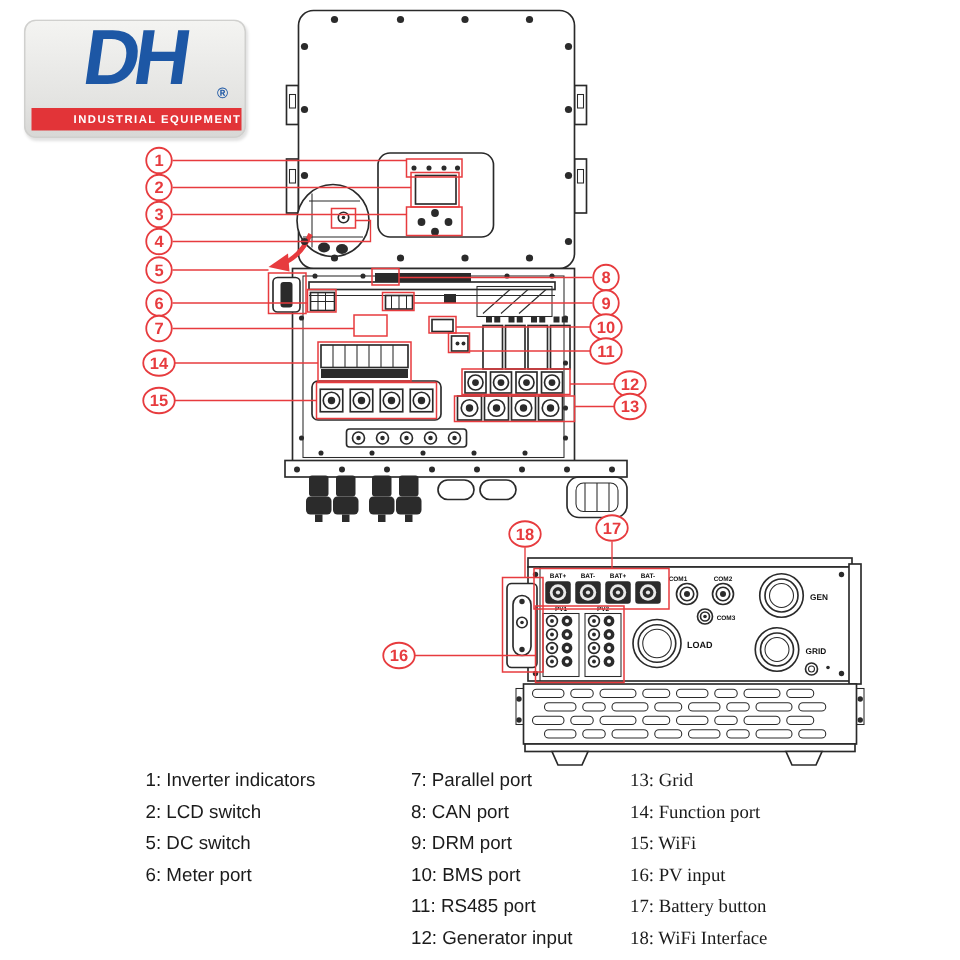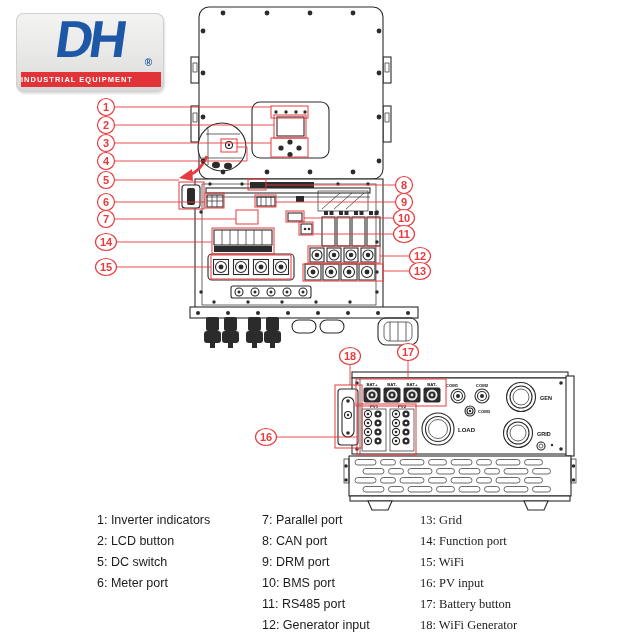--- a/index.html
+++ b/index.html
@@ -8,26 +8,26 @@
           font-family:"Liberation Sans",sans-serif;}
   
   .logo{position:absolute;left:16px;top:13px;width:148px;height:79px;border-radius:8px;
         background:linear-gradient(180deg,#f4f4f2 0%,#e3e3e1 70%,#d7d7d5 100%);
         box-shadow:inset 0 0 0 1px #d0d0ce, 1px 2px 2px rgba(0,0,0,.12);}
   .logo-mark{position:absolute;top:-4px;left:0;right:0;text-align:center;}
   .logo-dh{display:inline-block;font-weight:800;font-size:52px;letter-spacing:-4px;
            color:var(--logo-blue);transform:skewX(-8deg);}
   .logo-reg{position:absolute;right:12px;top:44px;font-size:10px;font-weight:bold;color:var(--logo-blue);}
   .logo-banner{position:absolute;left:5px;right:3px;bottom:5px;height:15px;background:var(--banner-red);
-           color:#fff;font-size:7.5px;font-weight:bold;letter-spacing:1px;text-align:left;line-height:16px;
+           color:#fff;font-size:7.5px;font-weight:bold;letter-spacing:1px;text-align:right;line-height:16px;
            white-space:nowrap;}
   
   .legend{position:absolute;left:0;top:510px;width:640px;height:130px;padding-left:39px;}
   .legend-col{position:absolute;top:0;}
-  #lc0{left:97px;} #lc1{left:262px;} #lc2{left:420px;font-family:Liberation Serif, serif;}
+  #lc0{left:97px;} #lc1{left:274px;} #lc2{left:420px;font-family:Liberation Serif, serif;}
   .legend-item{height:21px;line-height:21px;font-size:12.5px;color:#1b1b1b;white-space:nowrap;}
   
   svg text{font-family:"Liberation Sans",sans-serif;}
   .ln{stroke:var(--line);fill:none;stroke-width:1.1;}
   .lnt{stroke:var(--line);fill:none;stroke-width:.7;}
   .lnf{fill:#fff;stroke:var(--line);stroke-width:1.1;}
   .dk{fill:#2b2b2b;stroke:none;}
   .rl{stroke:var(--accent);fill:none;stroke-width:.9;}
   .rbox{stroke:var(--accent);fill:none;stroke-width:1;}
   .rcirc{stroke:var(--accent);fill:#fff;stroke-width:1.2;}
@@ -616,34 +616,34 @@
         <g>
           <ellipse cx="350" cy="356" rx="10.5" ry="8.5" class="rcirc"></ellipse>
           <text x="350" y="359.8" class="rtxt">18</text>
         </g>
       </g>
   </svg>
 
   <div class="legend">
     <div class="legend-col" id="lc0">
         <div class="legend-item">1: Inverter indicators</div>
-        <div class="legend-item">2: LCD button</div>
+        <div class="legend-item">2: LCD switch</div>
         <div class="legend-item">5: DC switch</div>
         <div class="legend-item">6: Meter port</div>
       </div>
     <div class="legend-col" id="lc1">
         <div class="legend-item">7: Parallel port</div>
         <div class="legend-item">8: CAN port</div>
         <div class="legend-item">9: DRM port</div>
         <div class="legend-item">10: BMS port</div>
         <div class="legend-item">11: RS485 port</div>
         <div class="legend-item">12: Generator input</div>
       </div>
     <div class="legend-col" id="lc2">
         <div class="legend-item">13: Grid</div>
         <div class="legend-item">14: Function port</div>
         <div class="legend-item">15: WiFi</div>
         <div class="legend-item">16: PV input</div>
         <div class="legend-item">17: Battery button</div>
-        <div class="legend-item">18: WiFi Generator</div>
+        <div class="legend-item">18: WiFi Interface</div>
       </div>
   </div>
 </div>
 
 </body></html>

